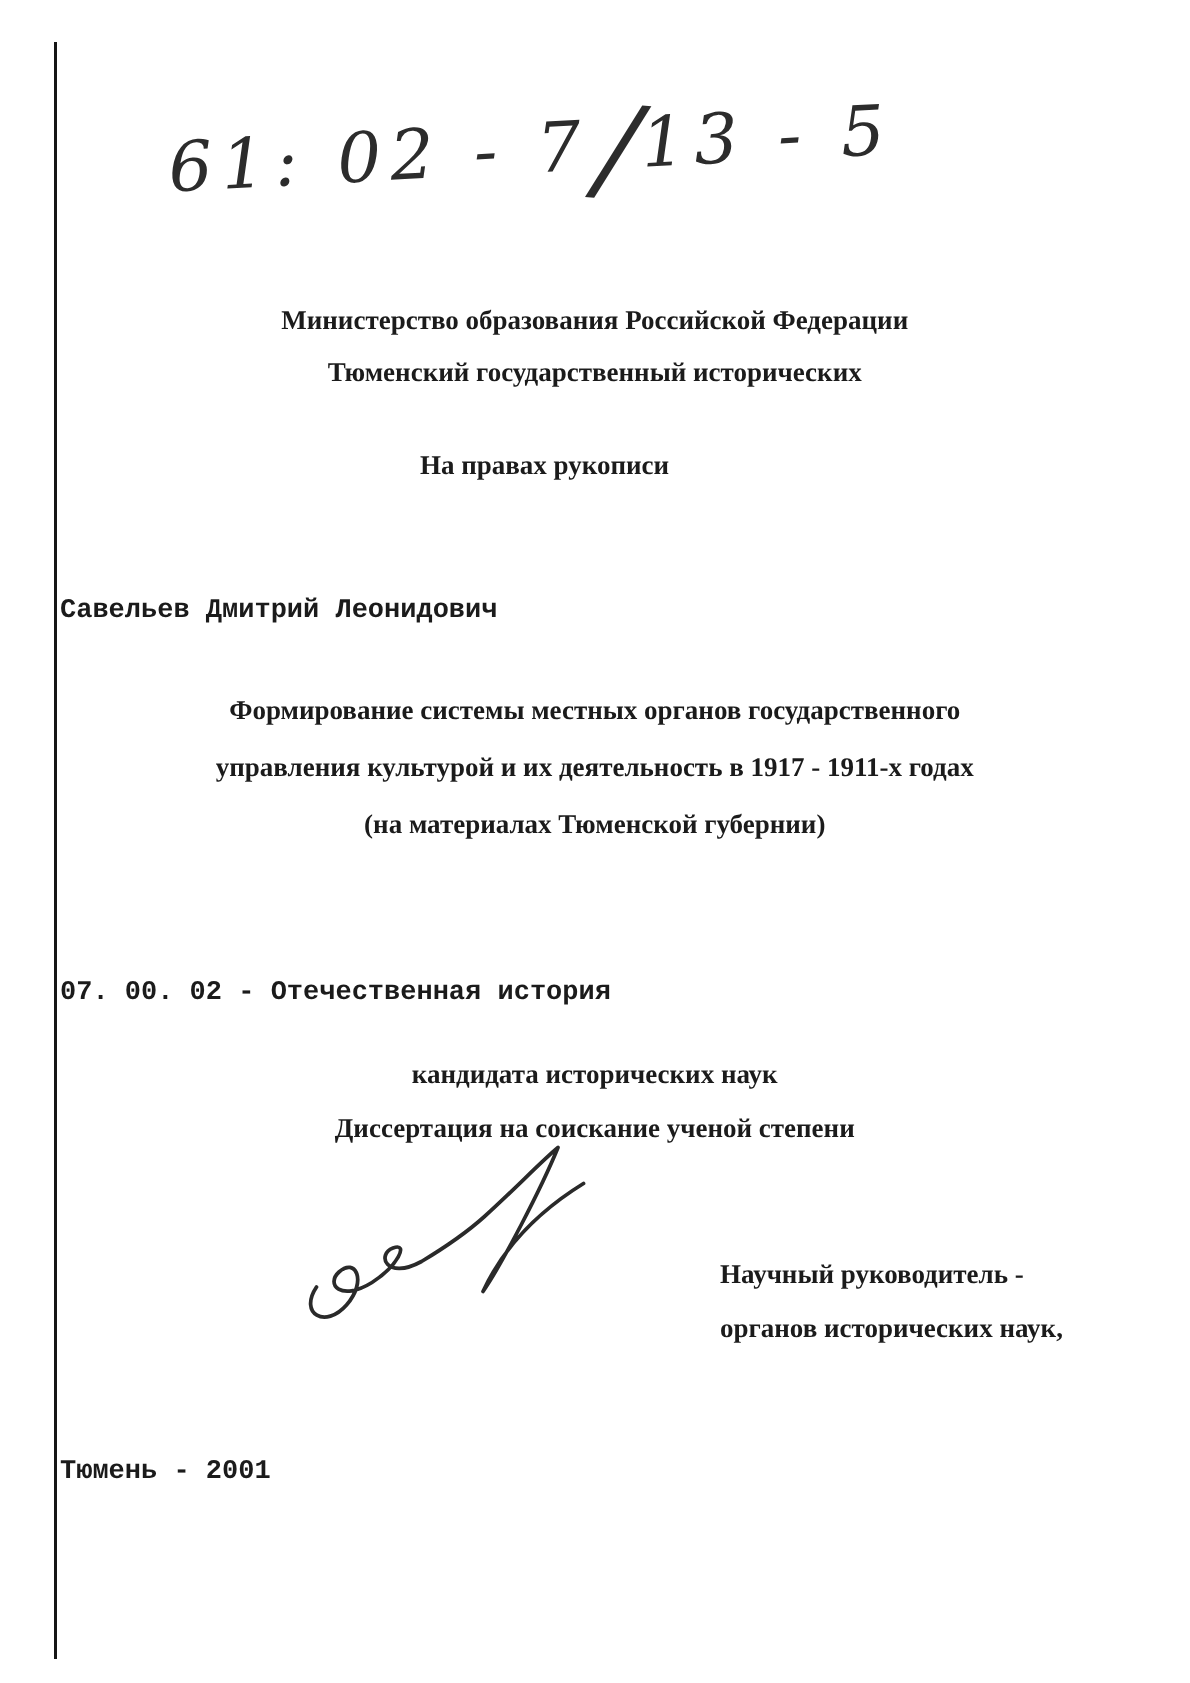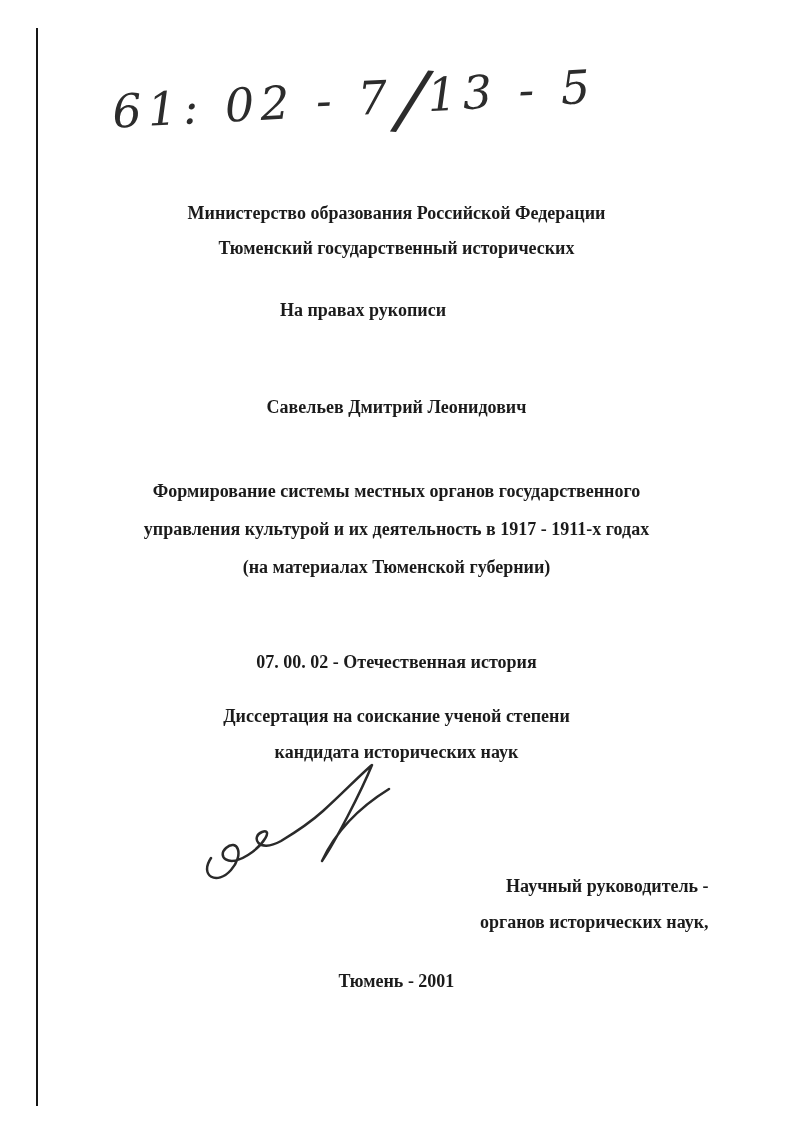--- a/index.html
+++ b/index.html
@@ -56,22 +56,22 @@
     top: 0;
     width: 713px;
     height: 839px;
     font-weight: bold;
     font-size: 18px;
   }
   .line {
     position: absolute;
     left: 0;
     width: 100%;
-    text-align: center;
     white-space: nowrap;
+    font-family: Liberation Mono, monospace;
   }
   .header-block {
     position: absolute;
     top: 196px;
     left: 0;
     width: 100%;
     text-align: center;
     line-height: 35px;
   }
   .manuscript {
@@ -81,21 +81,21 @@
     width: 100%;
     text-align: center;
     padding-right: 67px;
     box-sizing: border-box;
   }
   .author {
     top: 397px;
   }
   .title-block {
     position: absolute;
-    top: 472px;
+    top: 454px;
     left: 0;
     width: 100%;
     text-align: center;
     line-height: 38px;
   }
   .specialty {
     top: 652px;
   }
   .degree-block {
     position: absolute;
@@ -109,24 +109,23 @@
     position: absolute;
     left: 193px;
     top: 762px;
     width: 210px;
     height: 130px;
   }
   .advisor-block {
     position: absolute;
     left: 440px;
     top: 831px;
-    text-align: right;
+    text-align: left;
     line-height: 36px;
     white-space: nowrap;
-    margin-top: 37px;
   }
   .city-year {
     top: 971px;
   }
 </style>
 </head>
 <body>
 
 <div class="page">
 
@@ -149,22 +148,22 @@
 
     <div class="title-block">
       <div>Формирование системы местных органов государственного</div>
       <div>управления культурой и их деятельность в 1917 - 1911-х годах</div>
       <div>(на материалах Тюменской губернии)</div>
     </div>
 
     <div class="line specialty">07. 00. 02 - Отечественная история</div>
 
     <div class="degree-block">
+      <div>кандидата исторических наук</div>
       <div>Диссертация на соискание ученой степени</div>
-      <div>кандидата исторических наук</div>
     </div>
 
     <div class="advisor-block">
       <div>Научный руководитель -</div>
       <div>органов исторических наук,</div>
     </div>
 
     <div class="line city-year">Тюмень - 2001</div>
 
   </div>

